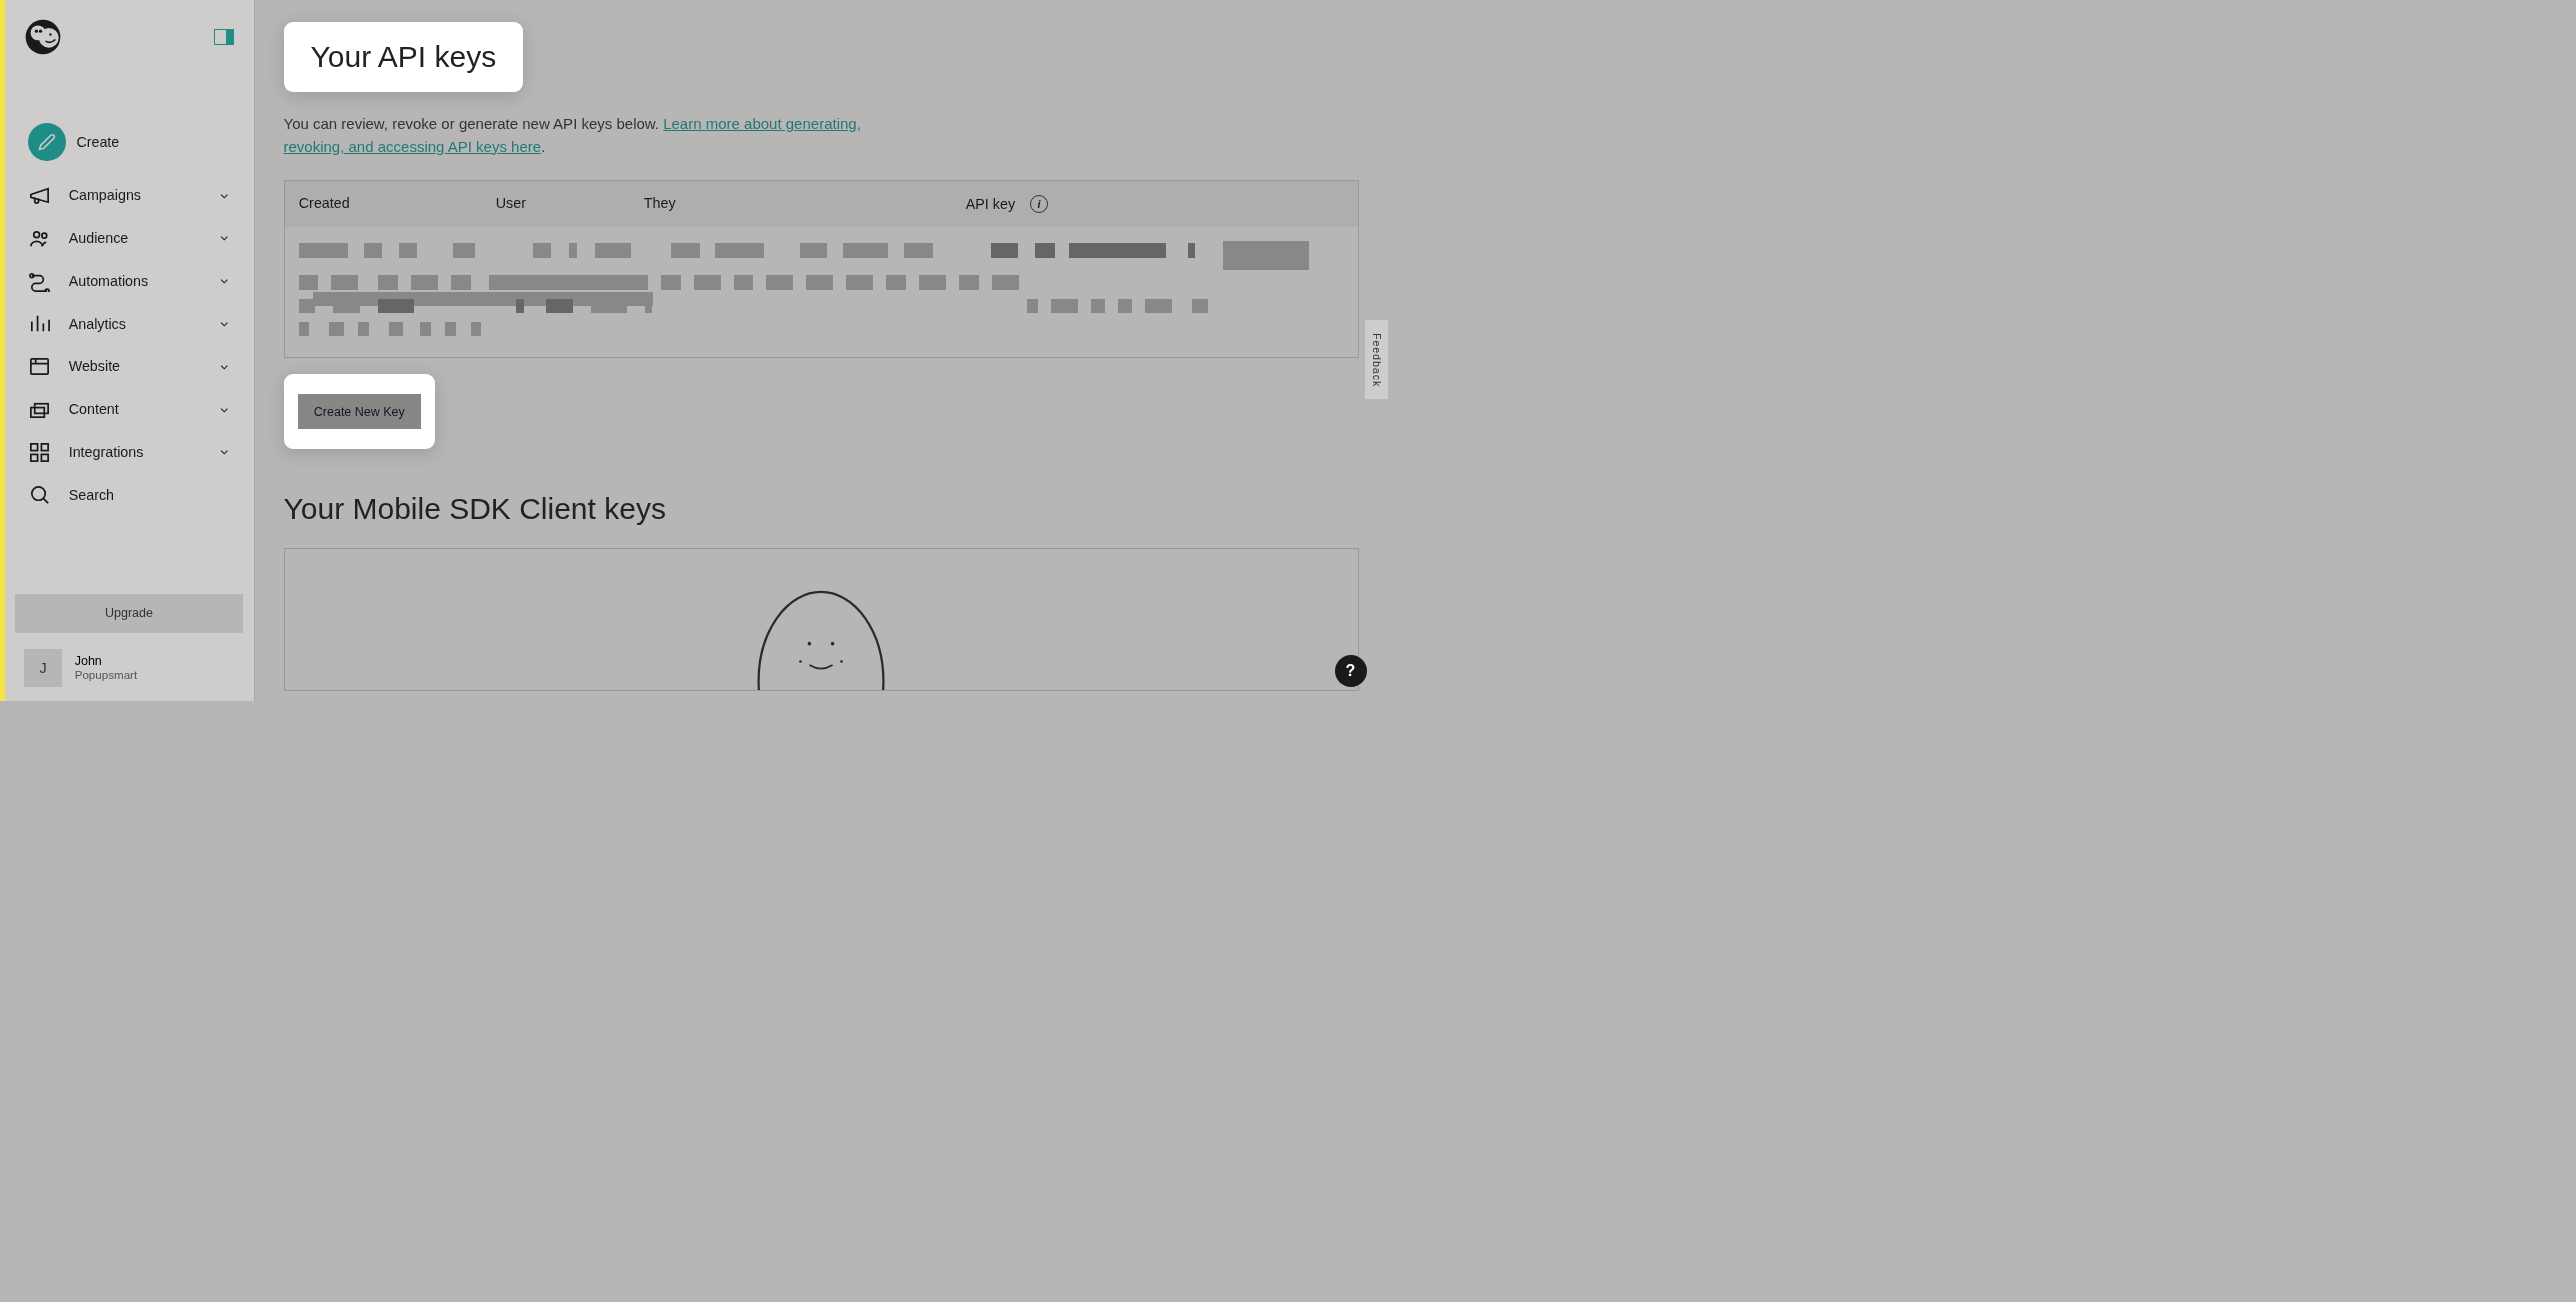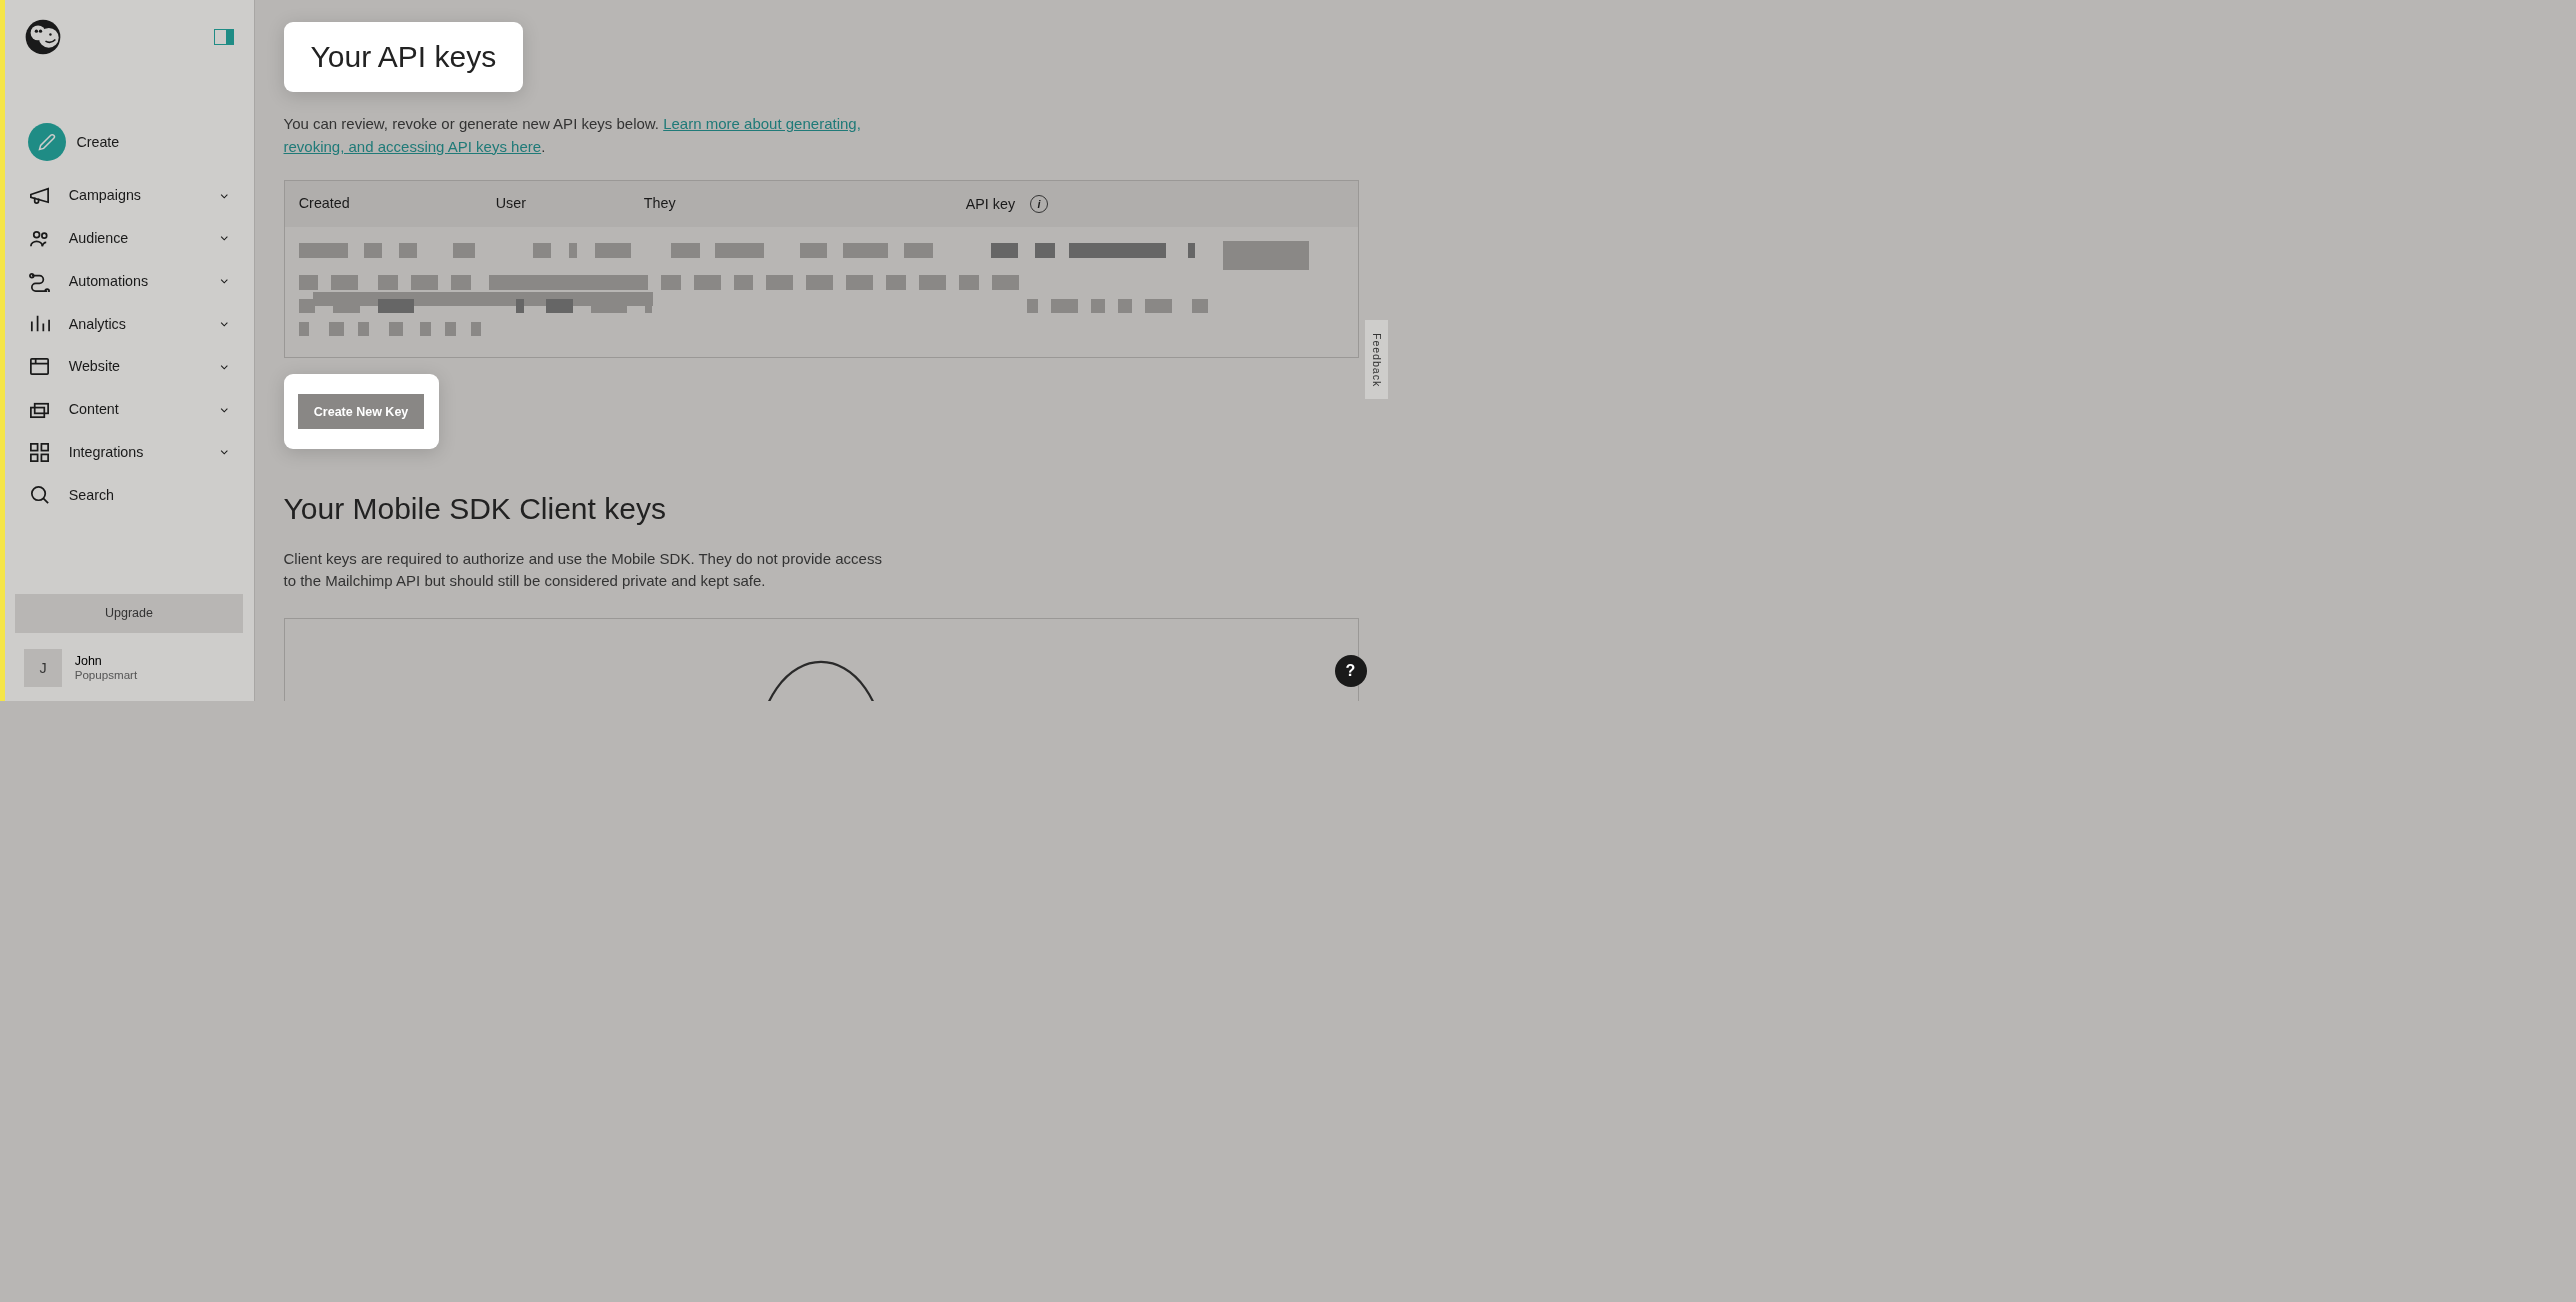--- a/index.html
+++ b/index.html
@@ -235,25 +235,25 @@
     .create-key-box {
       display: inline-block;
       background: #ffffff;
       padding: 19.7px 14.3px;
       border-radius: 9px;
       box-shadow: 0 3.6px 18px rgba(0,0,0,0.15);
       margin-bottom: 43px;
     }
     .create-key-btn {
       background: #898785;
-      color: #ffffff;
+      color: #0f172a;
       border: none;
       padding: 10.7px 16px;
       font-size: 12.5px;
-      font-weight: 700;
+      font-weight: 400;
       cursor: pointer;
     }
     .sdk-title {
       font-size: 30px;
       font-weight: 400;
       color: #222;
       margin-bottom: 21.5px;
     }
     .sdk-desc {
       font-size: 15px;
@@ -550,21 +550,20 @@
           <span class="redacted-block" style="width:10.7px;margin-left:10.7px"></span>
         </div>
       </div>
     </div>
 
     <div class="create-key-box">
       <button class="create-key-btn">Create New Key</button>
     </div>
 
     <h2 class="sdk-title">Your Mobile SDK Client keys</h2>
-    <p class="sdk-desc">Client keys are required to authorize and use the Mobile SDK. They do not provide access to the Mailchimp API but should still be considered private and kept safe.</p>
 
     <div class="sdk-box">
       <svg class="egg-drawing" viewBox="0 0 170 120">
         <ellipse cx="85" cy="110" rx="70" ry="100" fill="none" stroke="#2a2a2a" stroke-width="2.5"></ellipse>
         <circle cx="72" cy="68" r="2" fill="#2a2a2a"></circle>
         <circle cx="98" cy="68" r="2" fill="#2a2a2a"></circle>
         <path d="M72 92 Q85 100 98 92" fill="none" stroke="#2a2a2a" stroke-width="2"></path>
         <circle cx="62" cy="88" r="1.5" fill="#2a2a2a"></circle>
         <circle cx="108" cy="88" r="1.5" fill="#2a2a2a"></circle>
       </svg>

